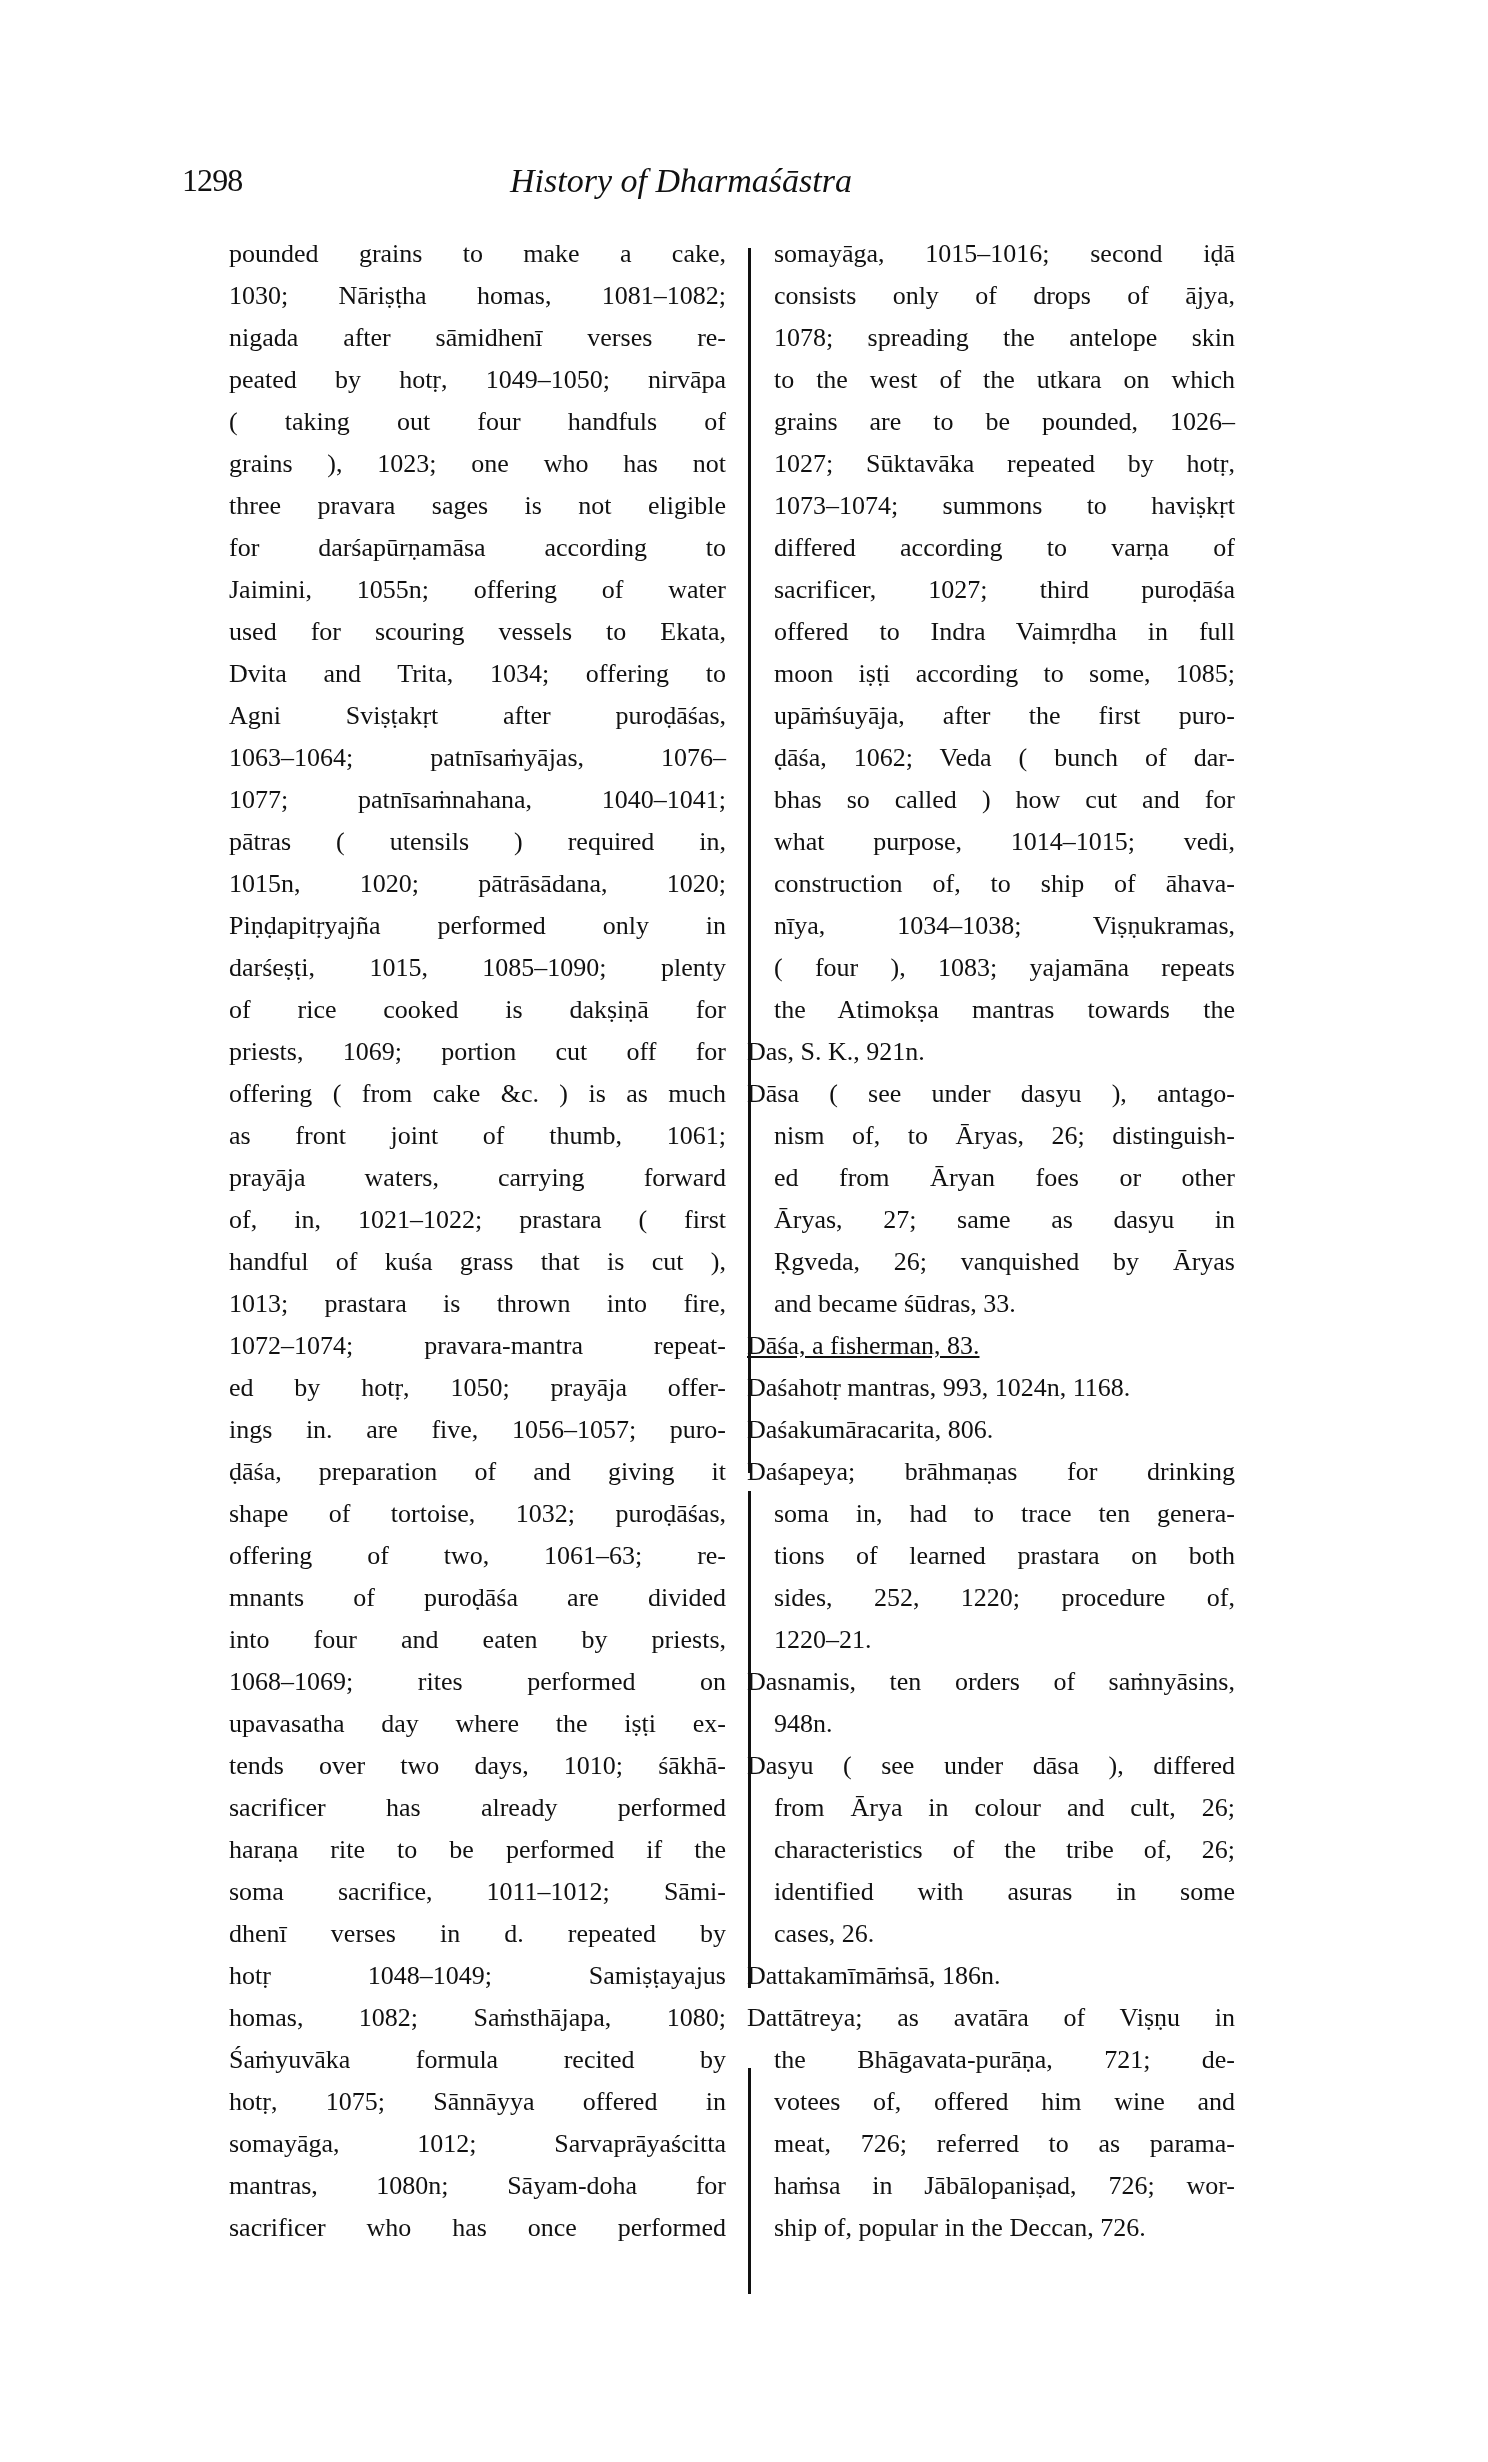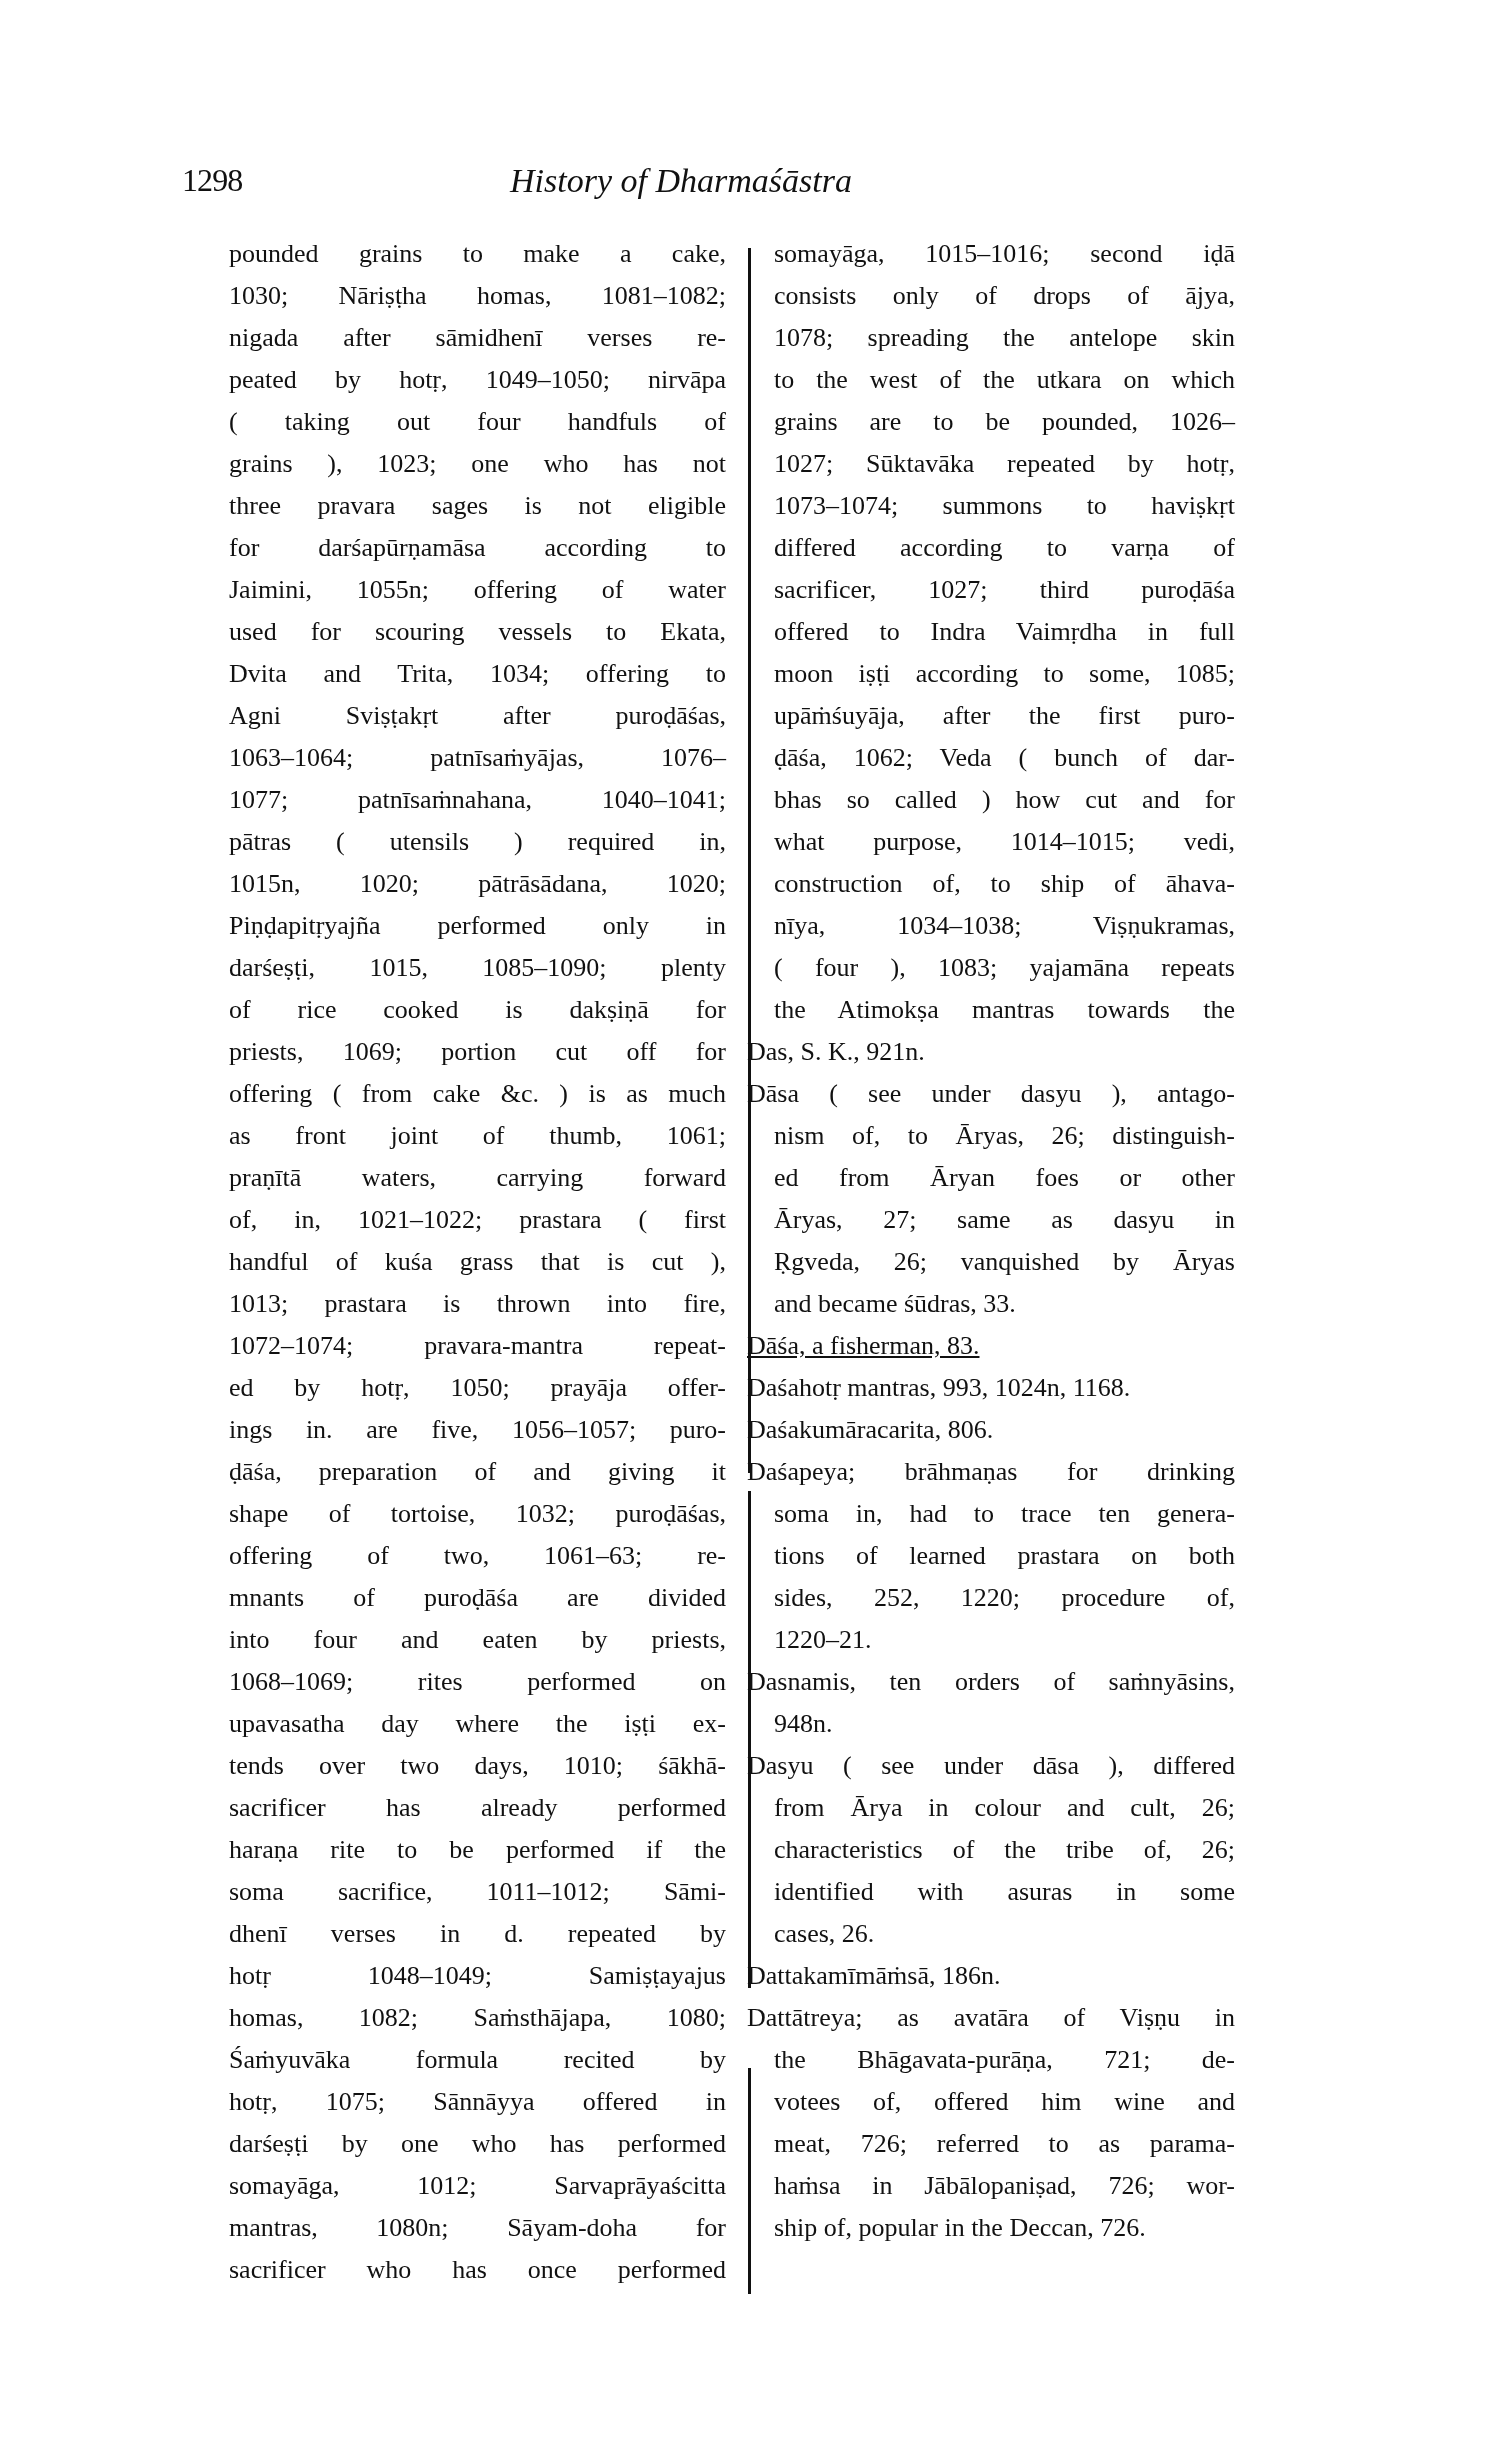--- a/index.html
+++ b/index.html
@@ -45,21 +45,21 @@
     <span class="line">1063–1064; patnīsaṁyājas, 1076–</span>
     <span class="line">1077; patnīsaṁnahana, 1040–1041;</span>
     <span class="line">pātras ( utensils ) required in,</span>
     <span class="line">1015n, 1020; pātrāsādana, 1020;</span>
     <span class="line">Piṇḍapitṛyajña performed only in</span>
     <span class="line">darśeṣṭi, 1015, 1085–1090; plenty</span>
     <span class="line">of rice cooked is dakṣiṇā for</span>
     <span class="line">priests, 1069; portion cut off for</span>
     <span class="line">offering ( from cake &amp;c. ) is as much</span>
     <span class="line">as front joint of thumb, 1061;</span>
-    <span class="line">praṇītā waters, carrying forward</span>
+    <span class="line">prayāja waters, carrying forward</span>
     <span class="line">of, in, 1021–1022; prastara ( first</span>
     <span class="line">handful of kuśa grass that is cut ),</span>
     <span class="line">1013; prastara is thrown into fire,</span>
     <span class="line">1072–1074; pravara-mantra repeat-</span>
     <span class="line">ed by hotṛ, 1050; prayāja offer-</span>
     <span class="line">ings in. are five, 1056–1057; puro-</span>
     <span class="line">ḍāśa, preparation of and giving it</span>
     <span class="line">shape of tortoise, 1032; puroḍāśas,</span>
     <span class="line">offering of two, 1061–63; re-</span>
     <span class="line">mnants of puroḍāśa are divided</span>
@@ -68,21 +68,20 @@
     <span class="line">upavasatha day where the iṣṭi ex-</span>
     <span class="line">tends over two days, 1010; śākhā-</span>
     <span class="line">sacrificer has already performed</span>
     <span class="line">haraṇa rite to be performed if the</span>
     <span class="line">soma sacrifice, 1011–1012; Sāmi-</span>
     <span class="line">dhenī verses in d. repeated by</span>
     <span class="line">hotṛ 1048–1049; Samiṣṭayajus</span>
     <span class="line">homas, 1082; Saṁsthājapa, 1080;</span>
     <span class="line">Śaṁyuvāka formula recited by</span>
     <span class="line">hotṛ, 1075; Sānnāyya offered in</span>
-    <span class="line">darśeṣṭi by one who has performed</span>
     <span class="line">somayāga, 1012; Sarvaprāyaścitta</span>
     <span class="line">mantras, 1080n; Sāyam-doha for</span>
     <span class="line">sacrificer who has once performed</span>
   </div>
 
 <div class="rule"></div>
 <div class="rule2"></div>
 <div class="rule3"></div>
 
 <div class="col col-right">

